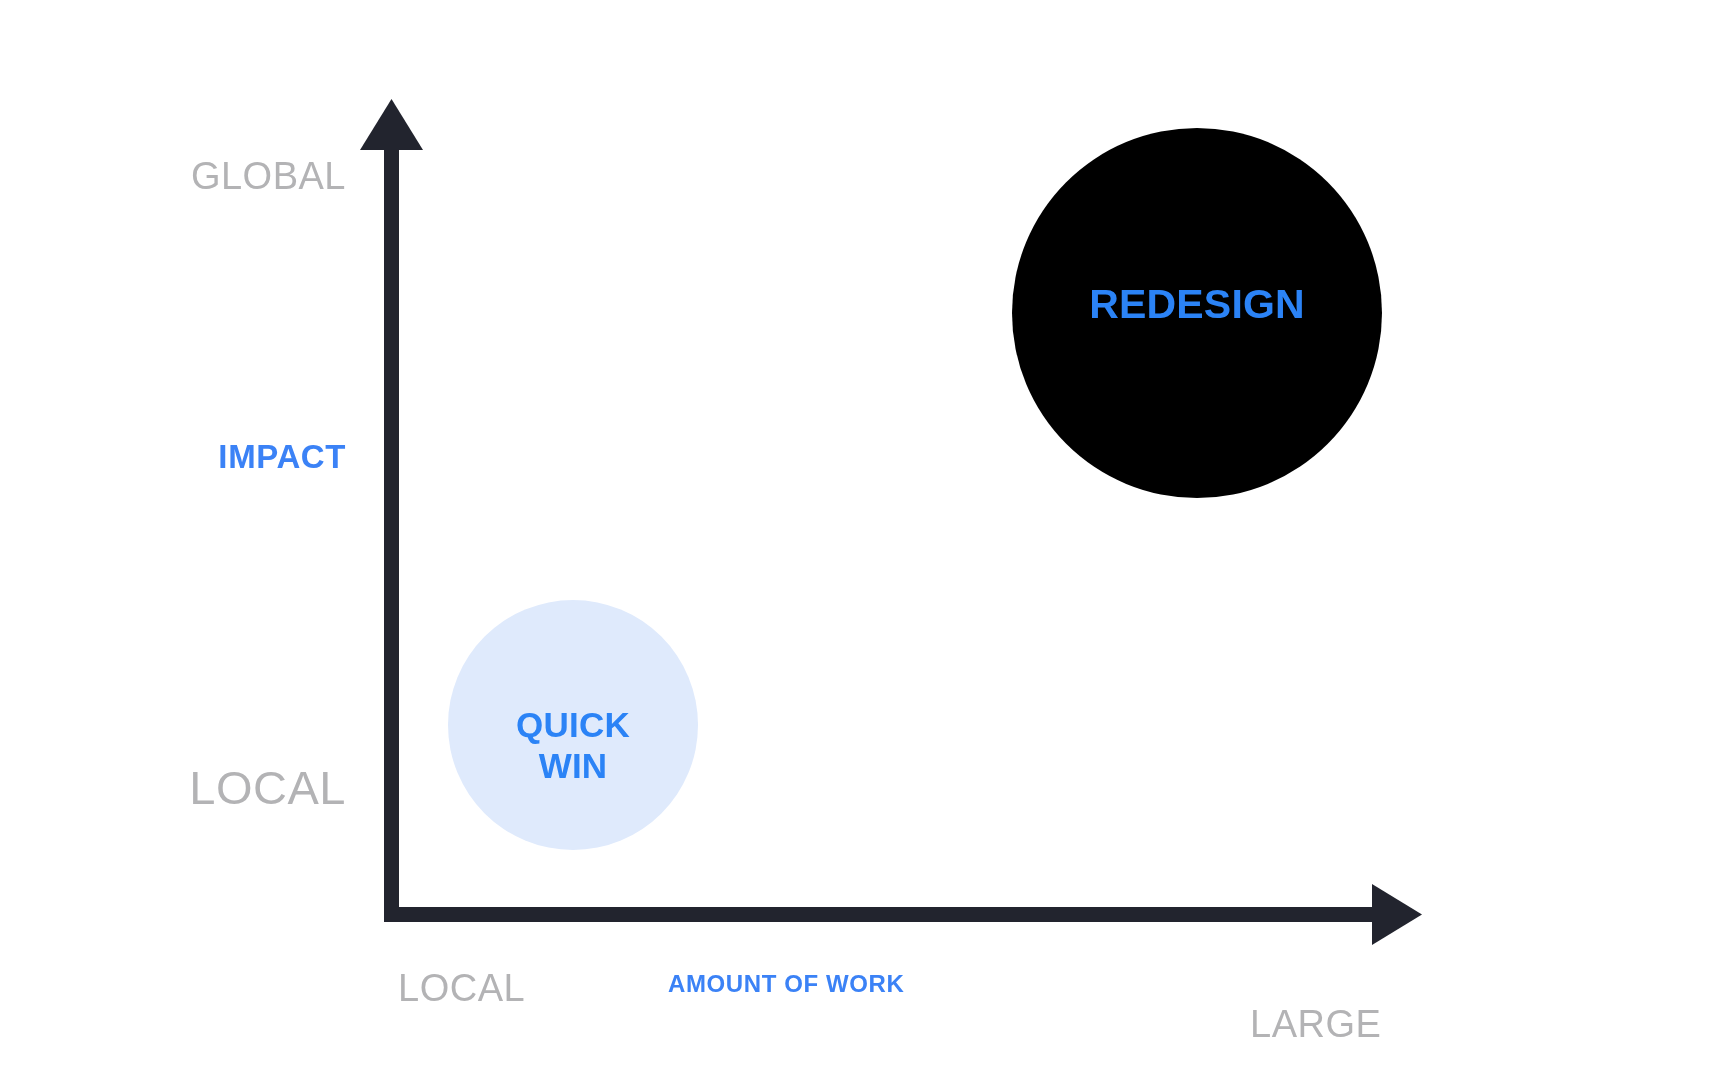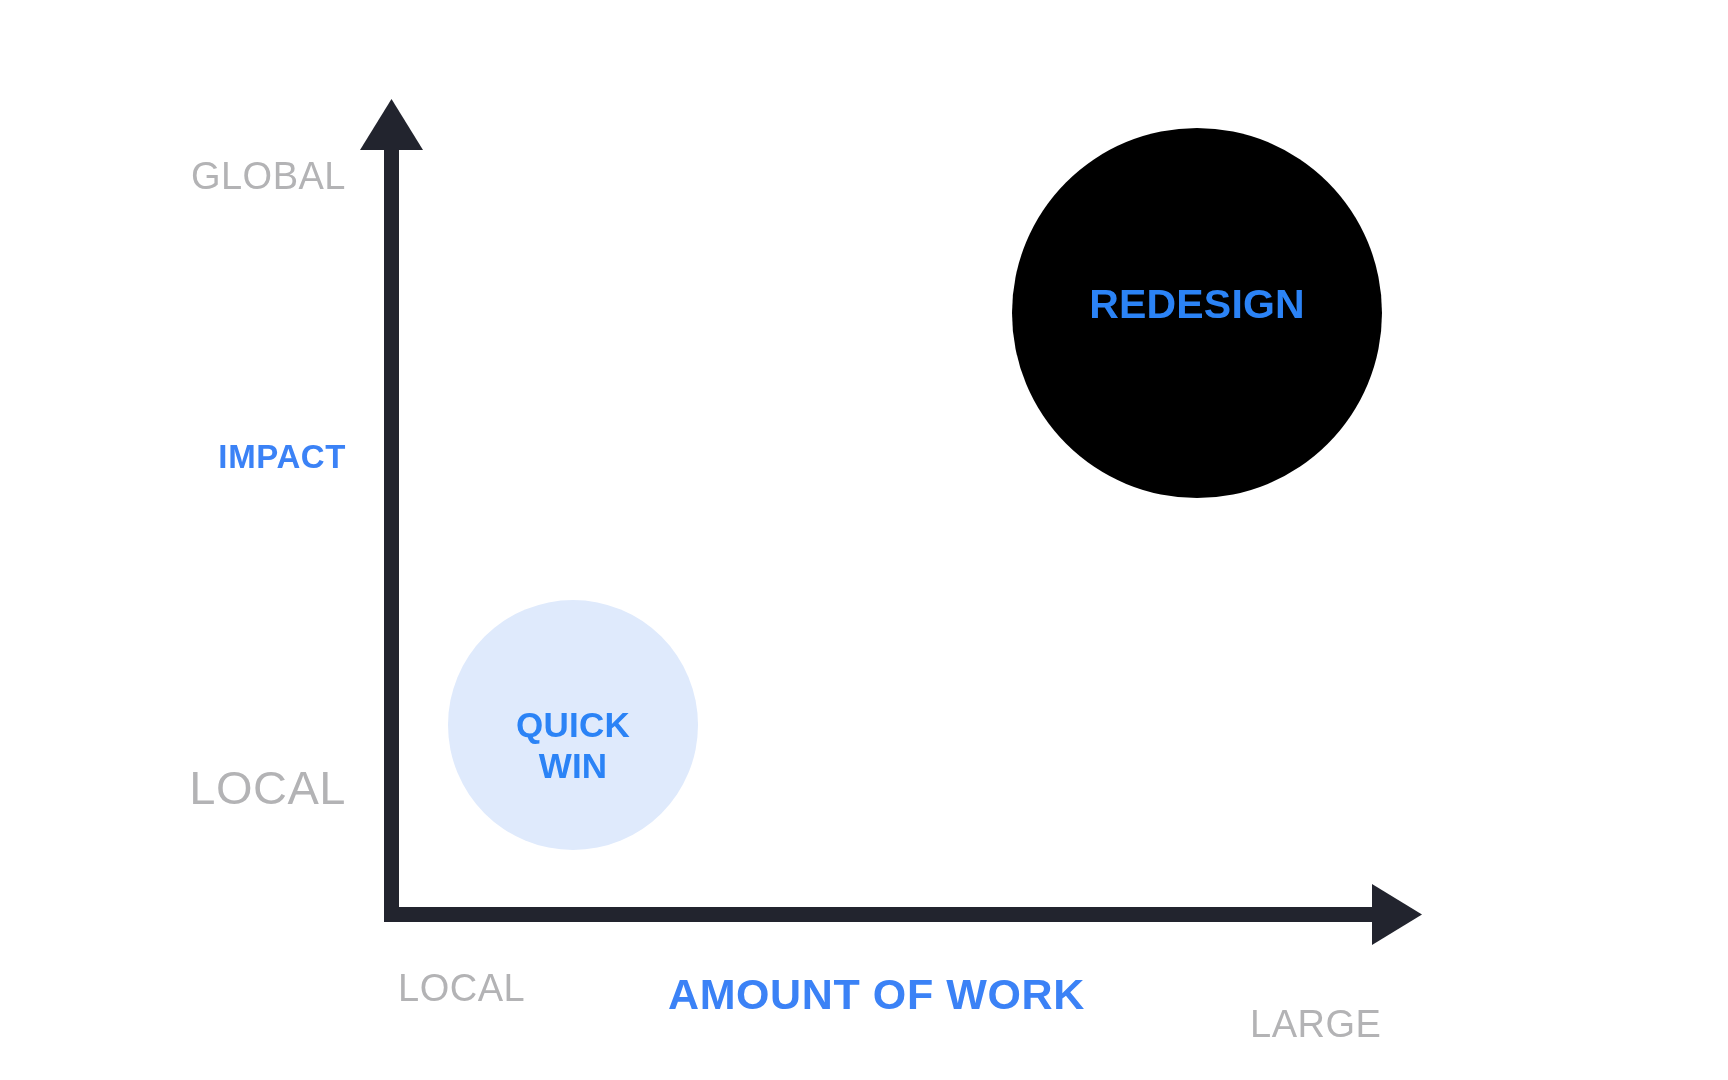--- a/index.html
+++ b/index.html
@@ -121,21 +121,21 @@
   #label-large {
     left: 1250px;
     top: 967px;
     font-size: 38px;
     letter-spacing: 0.5px;
     margin-top: 36px;
   }
   #label-amount-of-work {
     left: 668px;
     top: 970px;
-    font-size: 43px;
+    font-size: 24px;
     letter-spacing: 0.6px;
   }
 </style>
 </head>
 <body>
 
 <div id="canvas">
 
   <svg class="axis-svg" viewBox="0 0 1728 1080" xmlns="http://www.w3.org/2000/svg">
 

